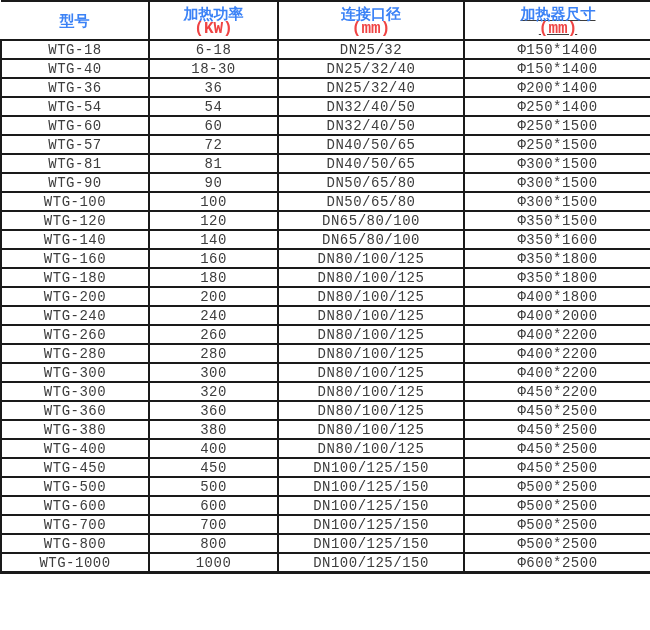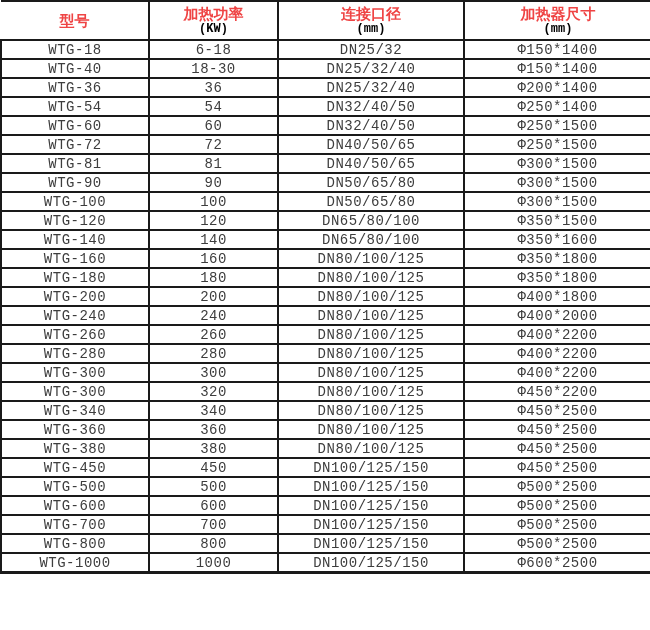--- a/index.html
+++ b/index.html
@@ -32,32 +32,32 @@
     vertical-align: middle;
     padding: 0;
     overflow: hidden;
     white-space: nowrap;
     background: #ffffff;
   }
 
   
   thead th { border-top: none; border-bottom-width: 3px; height: 37px; }
   thead th:first-child { border-left: none; }
-  thead th:last-child  { border-right: none; }
+  thead th:last-child  { border-right: none; text-decoration: underline; }
 
   .hdr-main {
     font-size: 15px;
     line-height: 17px;
-    color: #ef4444;
+    color: #3b82f6;
   }
   .hdr-sub {
-    font-size: 12px;
+    font-size: 16px;
     line-height: 14px;
     font-family: "Liberation Mono", monospace;
-    color: #000000;
+    color: #ef4444;
   }
 
   tbody td {
     height: 17px;
     font-size: 14px;
     font-family: "Liberation Mono", monospace;
     letter-spacing: 0.5px;
     color: #3d3d3d;
   }
   tbody tr:last-child td { border-bottom-width: 3px; }
@@ -118,21 +118,21 @@
           <td>DN32/40/50</td>
           <td>Φ250*1400</td>
         </tr>
         <tr>
           <td>WTG-60</td>
           <td>60</td>
           <td>DN32/40/50</td>
           <td>Φ250*1500</td>
         </tr>
         <tr>
-          <td>WTG-72</td>
+          <td>WTG-57</td>
           <td>72</td>
           <td>DN40/50/65</td>
           <td>Φ250*1500</td>
         </tr>
         <tr>
           <td>WTG-81</td>
           <td>81</td>
           <td>DN40/50/65</td>
           <td>Φ300*1500</td>
         </tr>
@@ -202,34 +202,34 @@
           <td>DN80/100/125</td>
           <td>Φ400*2200</td>
         </tr>
         <tr>
           <td>WTG-300</td>
           <td>320</td>
           <td>DN80/100/125</td>
           <td>Φ450*2200</td>
         </tr>
         <tr>
-          <td>WTG-340</td>
-          <td>340</td>
-          <td>DN80/100/125</td>
-          <td>Φ450*2500</td>
-        </tr>
-        <tr>
           <td>WTG-360</td>
           <td>360</td>
           <td>DN80/100/125</td>
           <td>Φ450*2500</td>
         </tr>
         <tr>
           <td>WTG-380</td>
           <td>380</td>
+          <td>DN80/100/125</td>
+          <td>Φ450*2500</td>
+        </tr>
+        <tr>
+          <td>WTG-400</td>
+          <td>400</td>
           <td>DN80/100/125</td>
           <td>Φ450*2500</td>
         </tr>
         <tr>
           <td>WTG-450</td>
           <td>450</td>
           <td>DN100/125/150</td>
           <td>Φ450*2500</td>
         </tr>
         <tr>

